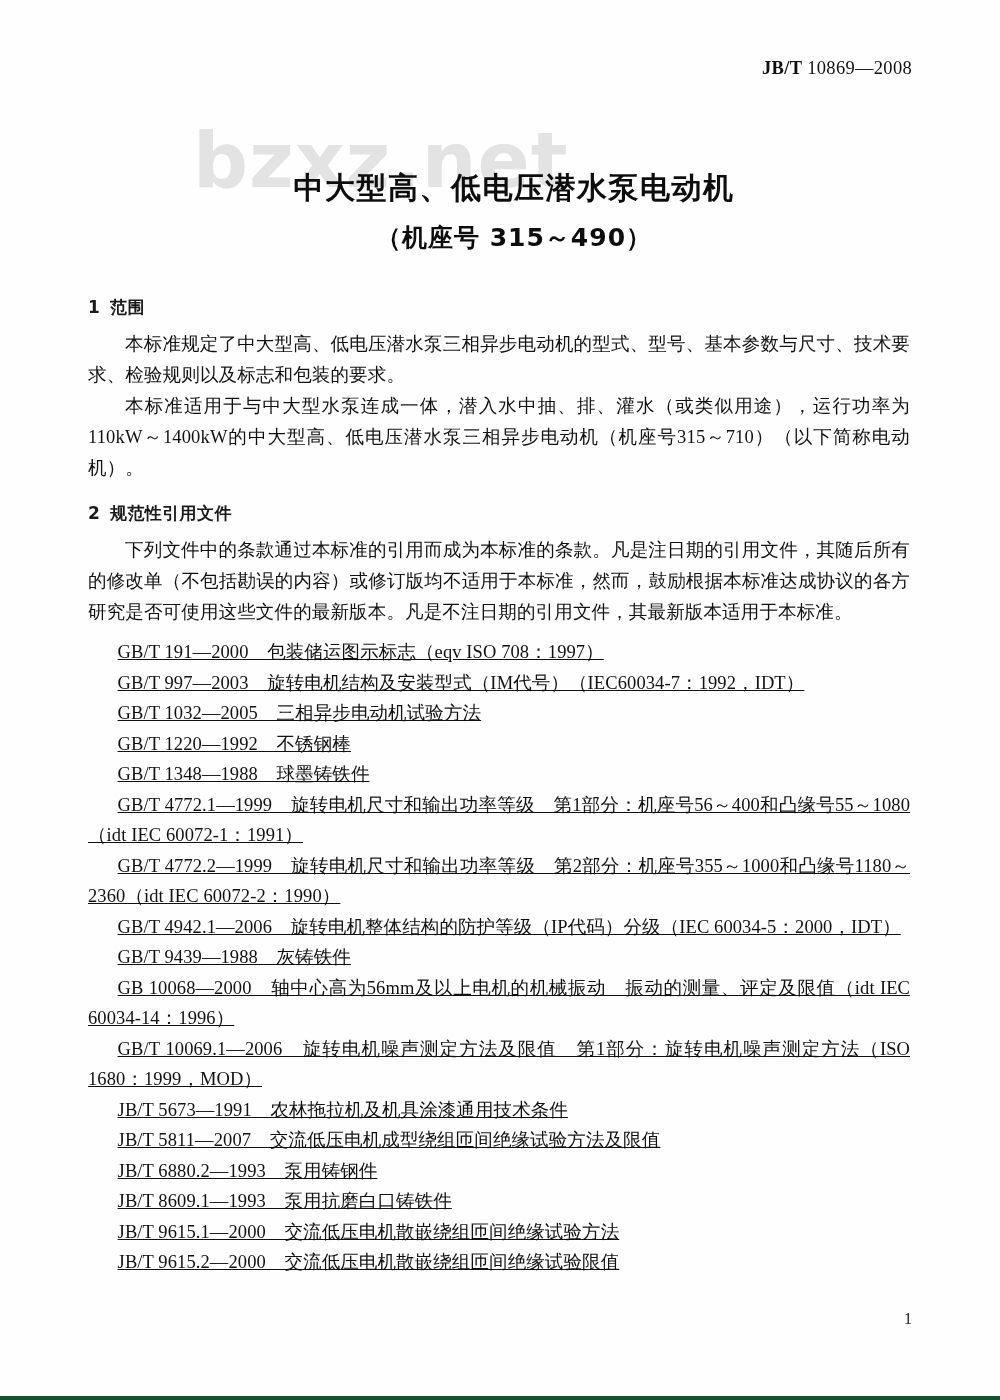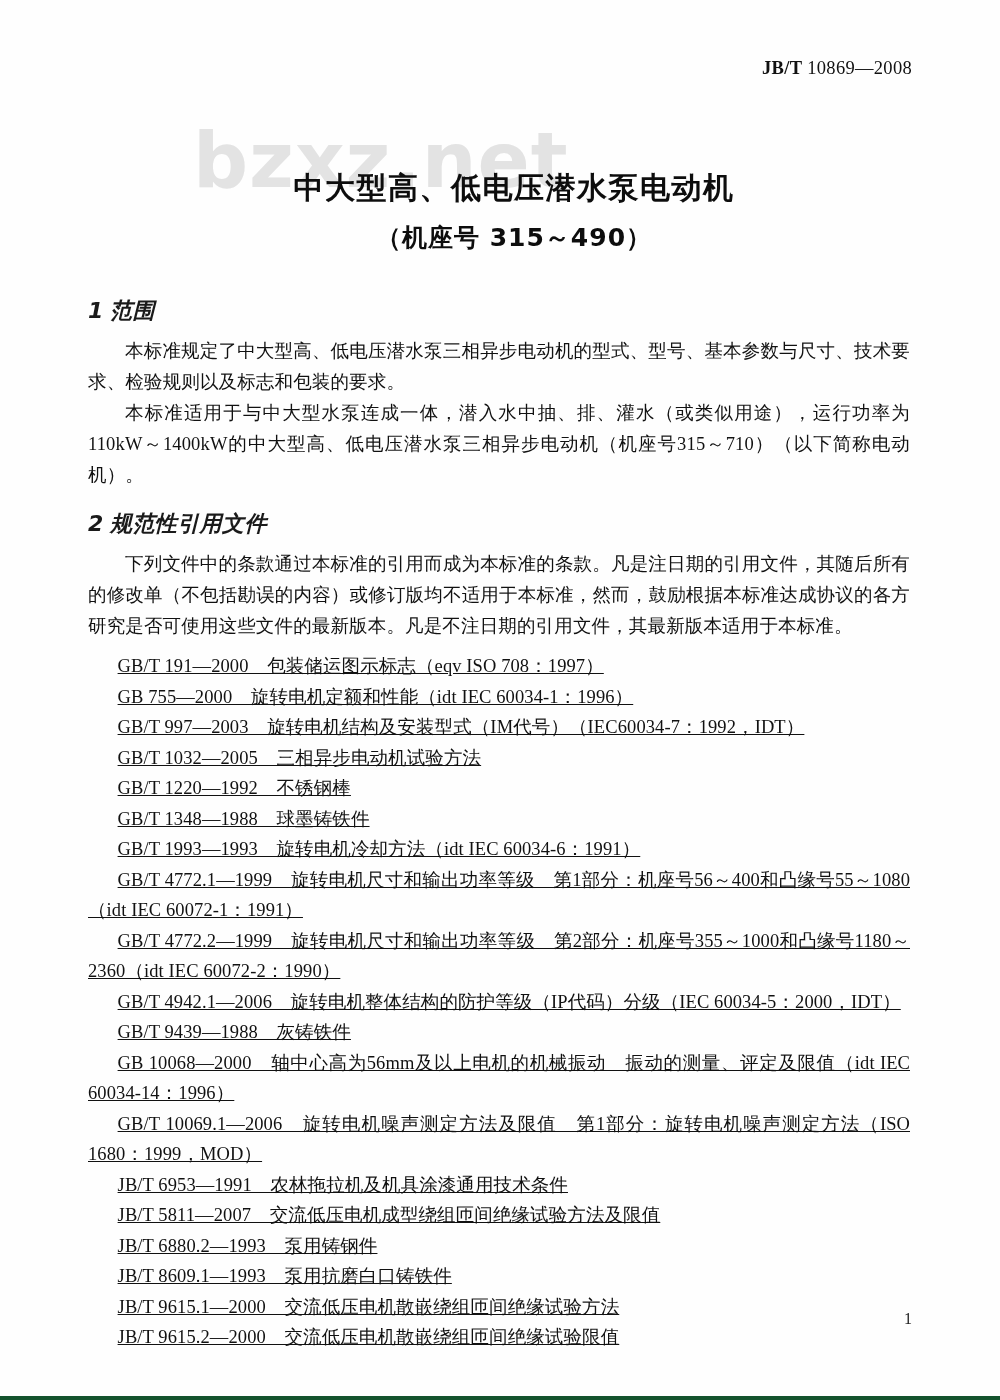--- a/index.html
+++ b/index.html
@@ -84,26 +84,25 @@
   
   .content {
     position: absolute;
     top: 296px;
     left: 88px;
     width: 822px;
   }
 
   .section-heading {
     font-family: "DejaVu Sans", "Liberation Sans", sans-serif;
-    font-size: 22px;
+    font-size: 17px;
     font-weight: 700;
     color: #1a1a1a;
     margin: 0 0 10px 0;
     letter-spacing: 0.4px;
-    font-style: italic;
   }
   .section-heading .sec-num {
     display: inline-block;
     min-width: 22px;
   }
 
   .para {
     font-size: 18.5px;
     line-height: 31px;
     text-align: justify;
@@ -174,33 +173,31 @@
 
     <div class="section-heading">
       <span class="sec-num">2</span><span>规范性引用文件</span>
     </div>
     <p class="para indent">下列文件中的条款通过本标准的引用而成为本标准的条款。凡是注日期的引用文件，其随后所有的修改单（不包括勘误的内容）或修订版均不适用于本标准，然而，鼓励根据本标准达成协议的各方研究是否可使用这些文件的最新版本。凡是不注日期的引用文件，其最新版本适用于本标准。</p>
 
     <div class="spacer-sm"></div>
 
     <ul class="ref-list">
       <li class="ref-item">GB/T 191—2000　包装储运图示标志（eqv ISO 708：1997）</li>
-      <li class="ref-item">GB 755—2000　旋转电机定额和性能（idt IEC 60034-1：1996）</li>
       <li class="ref-item">GB/T 997—2003　旋转电机结构及安装型式（IM代号）（IEC60034-7：1992，IDT）</li>
       <li class="ref-item">GB/T 1032—2005　三相异步电动机试验方法</li>
       <li class="ref-item">GB/T 1220—1992　不锈钢棒</li>
       <li class="ref-item">GB/T 1348—1988　球墨铸铁件</li>
-      <li class="ref-item">GB/T 1993—1993　旋转电机冷却方法（idt IEC 60034-6：1991）</li>
       <li class="ref-item">GB/T 4772.1—1999　旋转电机尺寸和输出功率等级　第1部分：机座号56～400和凸缘号55～1080（idt IEC 60072-1：1991）</li>
       <li class="ref-item">GB/T 4772.2—1999　旋转电机尺寸和输出功率等级　第2部分：机座号355～1000和凸缘号1180～2360（idt IEC 60072-2：1990）</li>
       <li class="ref-item">GB/T 4942.1—2006　旋转电机整体结构的防护等级（IP代码）分级（IEC 60034-5：2000，IDT）</li>
       <li class="ref-item">GB/T 9439—1988　灰铸铁件</li>
       <li class="ref-item">GB 10068—2000　轴中心高为56mm及以上电机的机械振动　振动的测量、评定及限值（idt IEC 60034-14：1996）</li>
       <li class="ref-item">GB/T 10069.1—2006　旋转电机噪声测定方法及限值　第1部分：旋转电机噪声测定方法（ISO 1680：1999，MOD）</li>
-      <li class="ref-item">JB/T 6953—1991　农林拖拉机及机具涂漆通用技术条件</li>
+      <li class="ref-item">JB/T 5673—1991　农林拖拉机及机具涂漆通用技术条件</li>
       <li class="ref-item">JB/T 5811—2007　交流低压电机成型绕组匝间绝缘试验方法及限值</li>
       <li class="ref-item">JB/T 6880.2—1993　泵用铸钢件</li>
       <li class="ref-item">JB/T 8609.1—1993　泵用抗磨白口铸铁件</li>
       <li class="ref-item">JB/T 9615.1—2000　交流低压电机散嵌绕组匝间绝缘试验方法</li>
       <li class="ref-item">JB/T 9615.2—2000　交流低压电机散嵌绕组匝间绝缘试验限值</li>
     </ul>
 
   </div>
 
   <div class="page-number">1</div>

